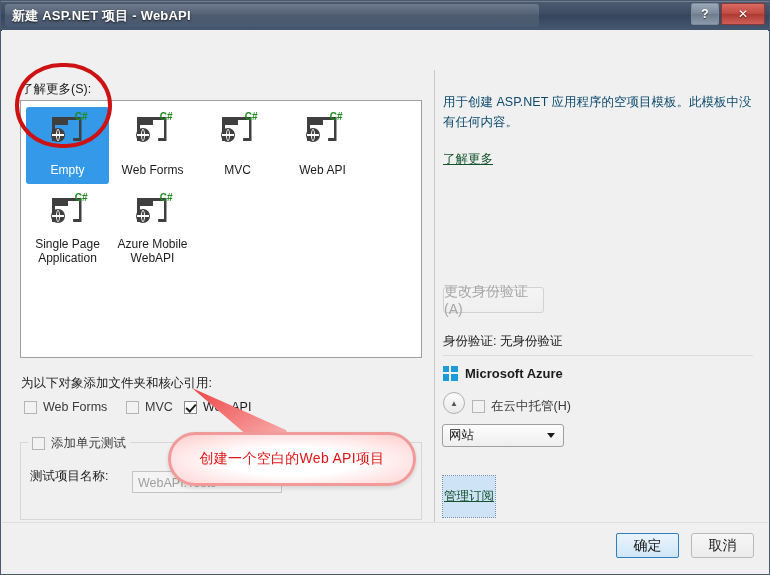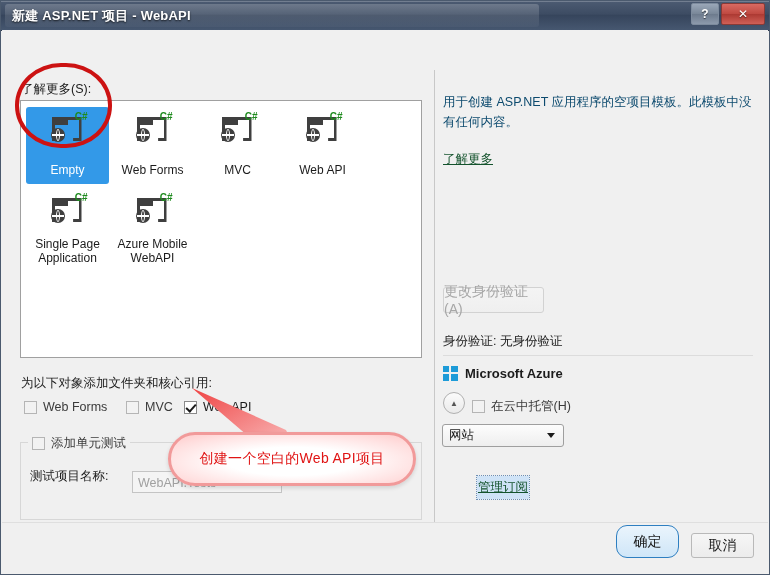--- a/index.html
+++ b/index.html
@@ -218,27 +218,27 @@
     font-size:12.5px; color:#1b1b1b;
     display:flex; align-items:center; padding-left:6px;
   }
   #azure-select .caret {
     position:absolute; right:8px; top:8px;
     width:0; height:0; border-left:4px solid transparent;
     border-right:4px solid transparent; border-top:5px solid #1b1b1b;
   }
   #manage-sub-link {
     left:441px; top:446px;
-    background:#cfe3f7; outline:1px dotted #6d8fb5; padding:3px 1px;margin-left:34px;
+    background:#cfe3f7; outline:1px dotted #6d8fb5; padding:12px 1px;
   }
 
   
   #ok-button {
-    position:absolute; right:89px; bottom:15px; width:63px; height:33px;
-    border:1px solid #2e7fc1; border-radius:11px;
+    position:absolute; right:89px; bottom:15px; width:63px; height:25px;
+    border:1px solid #2e7fc1; border-radius:2px;
     background:linear-gradient(180deg,#eaf4fc,#cfe6f8);
   }
   #cancel-button {
     position:absolute; right:14px; bottom:15px; width:63px; height:25px;
   }
 
   
   .anno-ellipse {
     position:absolute; left:15px; top:63px; width:97px; height:85px;
     border:4px solid #cc1212; border-radius:46px/42px;

